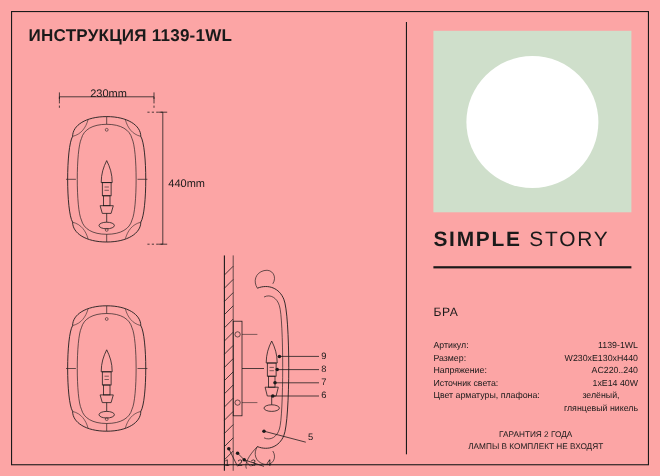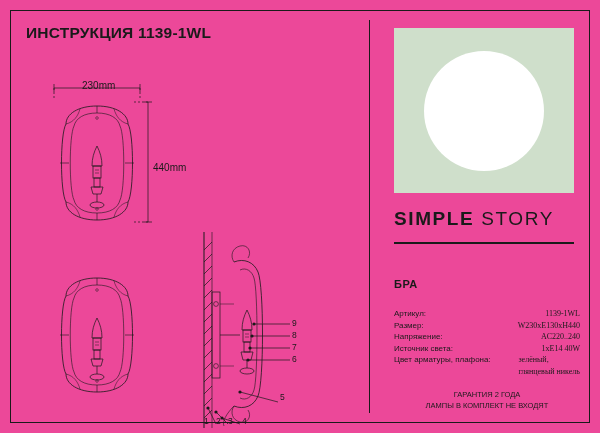--- a/index.html
+++ b/index.html
@@ -7,21 +7,21 @@
   body {
     width: 600px; height: 433px;
     background: #ffffff;
     font-family: "Liberation Sans", sans-serif;
     color: #1a1a1a;
     overflow: hidden;
   }
   .page {
     position: relative;
     width: 600px; height: 433px;
-    background: #ec4899;
+    background: #fca5a5;
   }
   .frame {
     position: absolute;
     left: 10px; top: 10px;
     width: 580px; height: 413px;
     border: 1px solid #1a1a1a;
   }
   
   .left-col {
     position: absolute;
@@ -91,38 +91,38 @@
   .brand-underline {
     position: absolute;
     left: 6px; top: 222px;
     width: 180px; height: 1.5px;
     background: #1a1a1a;
   }
   .product-type {
     position: absolute;
     left: 6px; top: 258px;
     font-size: 11px;
-    font-weight: bold;
+    font-weight: normal;
     letter-spacing: 0.5px;
   }
   .specs {
     position: absolute;
     left: 6px; top: 288px;
     width: 186px;
     font-size: 8px;
     line-height: 11.5px;
   }
   .spec-row {
     display: flex;
     justify-content: space-between;
     align-items: flex-start;
     width: 100%;
   }
   .spec-key { text-align: center; white-space: nowrap; }
-  .spec-val { text-align: left; white-space: pre-line; font-family: Liberation Serif, serif; }
+  .spec-val { text-align: center; white-space: pre-line; }
   .warranty {
     position: absolute;
     left: 6px; top: 369px;
     width: 186px;
     text-align: center;
     font-size: 7.5px;
     line-height: 11px;
   }
 </style>
 </head>

